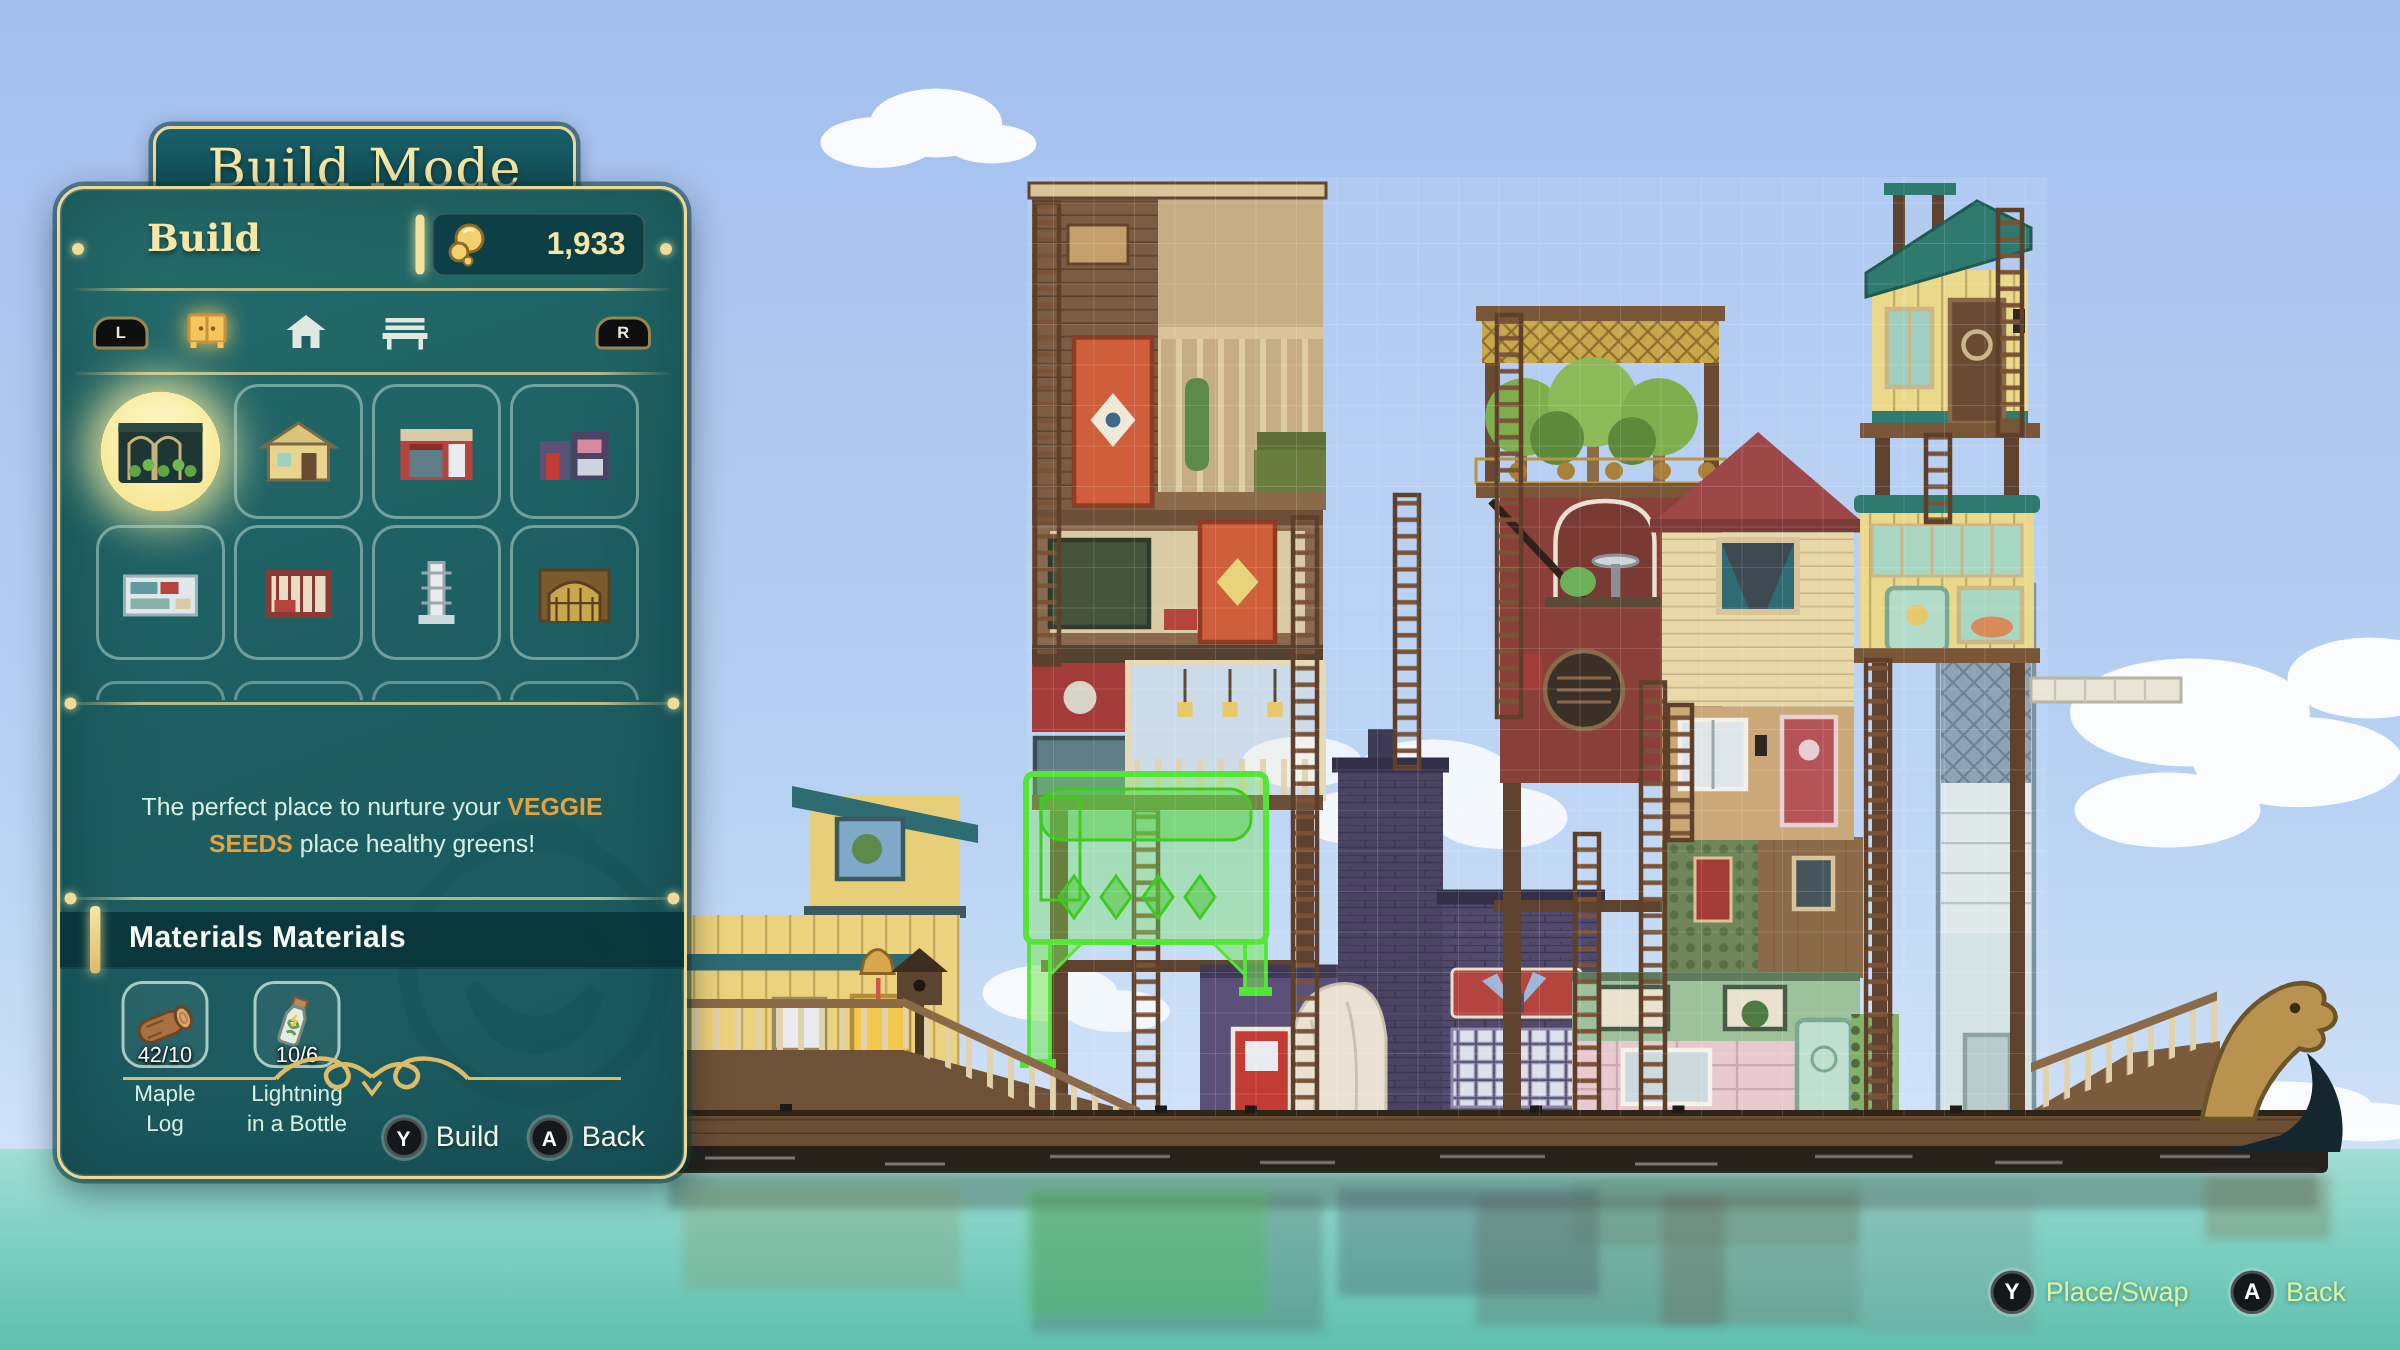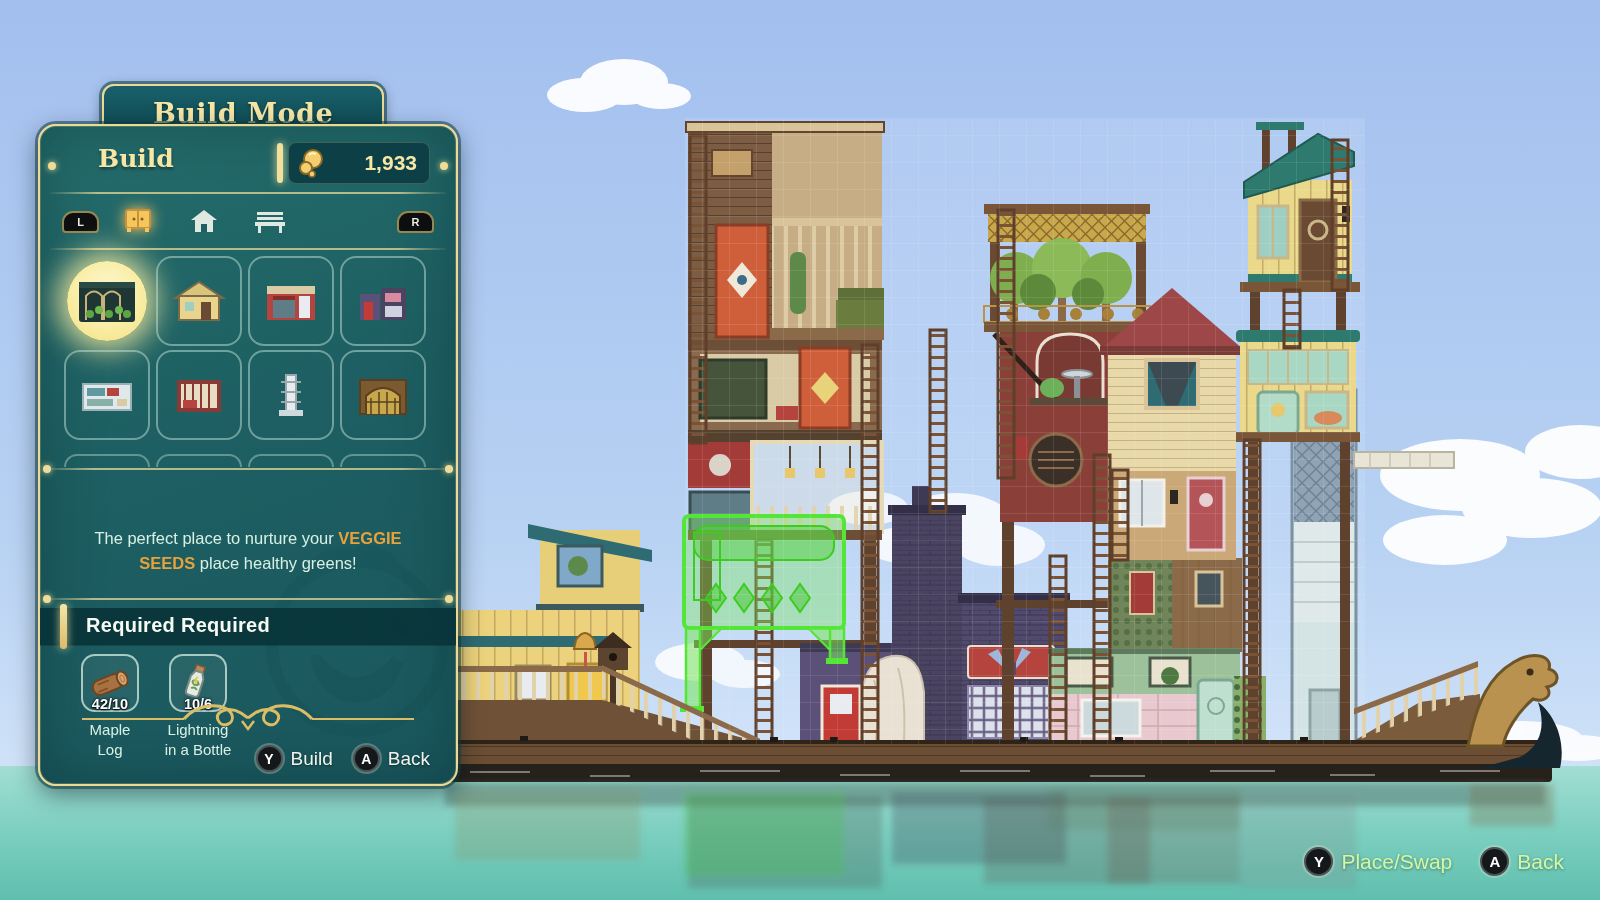--- a/index.html
+++ b/index.html
@@ -10,21 +10,21 @@
 
   
   .panel-wrap{position:absolute;left:38px;top:84px;width:422px;height:706px;z-index:5;}
   .title-tab{position:absolute;left:64px;top:0;width:282px;height:58px;
     background:linear-gradient(180deg,#19606a,#0d454e);
     border:2px solid #ecd993;border-radius:12px;
     box-shadow:0 0 0 3px rgba(20,70,75,.6),0 4px 14px rgba(0,20,25,.45);
     display:flex;align-items:center;justify-content:center;}
   .title-tab:after{content:"";position:absolute;left:50%;bottom:-10px;transform:translateX(-50%);
     border-left:11px solid transparent;border-right:11px solid transparent;border-top:11px solid #ecd993;}
-  .title-text{font-family:"DejaVu Serif",serif;font-weight:bold;font-size:27px;color:#f6e7a6;
+  .title-text{font-family:"DejaVu Serif",serif;font-weight:normal;font-size:35px;color:#f6e7a6;
     text-shadow:0 2px 3px rgba(0,25,25,.6);letter-spacing:.5px;}
   .panel-main{position:absolute;left:0;top:40px;width:420px;height:662px;
     background:linear-gradient(160deg,#256d6c 0%,#1d5f62 45%,#1a575d 100%);
     border:2px solid #ecd993;border-radius:18px;overflow:hidden;
     box-shadow:0 0 0 3px rgba(15,60,66,.55),0 8px 24px rgba(0,20,25,.5),
                inset 0 0 0 1px rgba(240,225,160,.22),inset 0 0 60px rgba(0,35,40,.35);}
   .gold-dot{position:absolute;width:8px;height:8px;border-radius:50%;background:#f0dc96;
     box-shadow:0 0 6px rgba(250,235,160,.9);}
   .hdr-label{position:absolute;left:58px;top:18px;font-family:"DejaVu Serif",serif;
     font-weight:bold;font-size:25px;color:#f6e7a6;text-shadow:0 2px 3px rgba(0,25,25,.55);}
@@ -63,36 +63,36 @@
   .section-title{position:absolute;left:46px;top:6px;font-size:20px;font-weight:bold;
     color:#f6faf2;letter-spacing:.3px;}
   .desc{position:absolute;left:28px;right:28px;top:400px;text-align:center;
     font-size:16.5px;line-height:1.5;color:#d8f0e4;}
   .desc .hl{font-weight:bold;}
   .materials{position:absolute;left:32px;top:528px;display:flex;gap:12px;}
   .mat{width:76px;text-align:center;}
   .mat-box{position:relative;width:58px;height:58px;margin:0 auto;
     border:2px solid rgba(214,236,224,.75);border-radius:14px;
     background:rgba(255,255,255,.06);display:flex;align-items:center;justify-content:center;}
-  .mat-count{position:absolute;left:0;right:0;bottom:-2px;font-size:14.5px;font-weight:bold;
+  .mat-count{position:absolute;left:0;right:0;bottom:-2px;font-size:14.5px;font-weight:normal;
     color:#fff;text-shadow:0 1px 2px #000,0 0 3px #000;}
   .mat-label{margin-top:8px;font-size:15px;line-height:1.3;color:#d8f0e4;}
   .flourish{position:absolute;left:0;right:0;bottom:46px;height:36px;
     display:flex;align-items:center;justify-content:center;}
   .actions{position:absolute;right:26px;bottom:12px;display:flex;gap:20px;align-items:center;}
   .btn-circle{width:27px;height:27px;border-radius:50%;background:#15181a;color:#fff;
     display:flex;align-items:center;justify-content:center;font-weight:bold;font-size:14px;
     border:2px solid #4c5154;box-shadow:0 0 0 2px rgba(230,230,210,.3);flex:0 0 auto;}
   .action{display:flex;align-items:center;gap:8px;}
   .action-label{font-size:19px;color:#f2f4ec;text-shadow:0 1px 2px rgba(0,20,20,.5);}
   .watermark{position:absolute;right:-26px;bottom:18px;opacity:.16;}
 
   
   .hud{position:absolute;right:36px;bottom:24px;display:flex;gap:28px;align-items:center;z-index:5;}
-  .hud .action-label{font-size:21px;color:#d6f6a4;text-shadow:0 1px 3px rgba(0,40,30,.45);}
+  .hud .action-label{font-size:18px;color:#d6f6a4;text-shadow:0 1px 3px rgba(0,40,30,.45);}
   .hud .btn-circle{width:29px;height:29px;font-size:15px;}
 </style>
 </head>
 <body>
 
 <div class="stage">
 
   <svg class="scene" viewBox="0 0 1600 900" width="1600" height="900">
     <defs>
       <linearGradient id="sky" x1="0" y1="0" x2="0" y2="1">
@@ -601,21 +601,21 @@
       <div class="desc">
         <span>The perfect place to nurture your </span><span class="hl" id="hl-span" style="color: rgb(232, 162, 60);">VEGGIE SEEDS</span><span> place healthy greens!</span>
       </div>
 
       <div class="divider" style="top:472px;left:4px;right:4px;"></div>
       <span class="gold-dot" style="left:3px;top:469px;"></span>
       <span class="gold-dot" style="right:3px;top:469px;"></span>
 
       <div class="section-band" style="top:482px;">
         <div class="section-bar"></div>
-        <div class="section-title">Required Required</div>
+        <div class="section-title">Materials Materials</div>
       </div>
       <div class="materials">
         <div class="mat">
           <div class="mat-box">
             <svg width="44" height="44" viewBox="0 0 44 44">
               <g transform="rotate(-22 22 22)">
                 <rect x="4" y="15" width="30" height="15" rx="7" fill="#a9713f" stroke="#6d4424" stroke-width="2"></rect>
                 <ellipse cx="35" cy="22.5" rx="5" ry="7.5" fill="#d9a870" stroke="#6d4424" stroke-width="2"></ellipse>
                 <ellipse cx="35" cy="22.5" rx="2" ry="3.5" fill="none" stroke="#b5824e" stroke-width="1.5"></ellipse>
                 <path d="M10,19 h12 M8,26 h10" stroke="#7a4e2a" stroke-width="1.5"></path>

